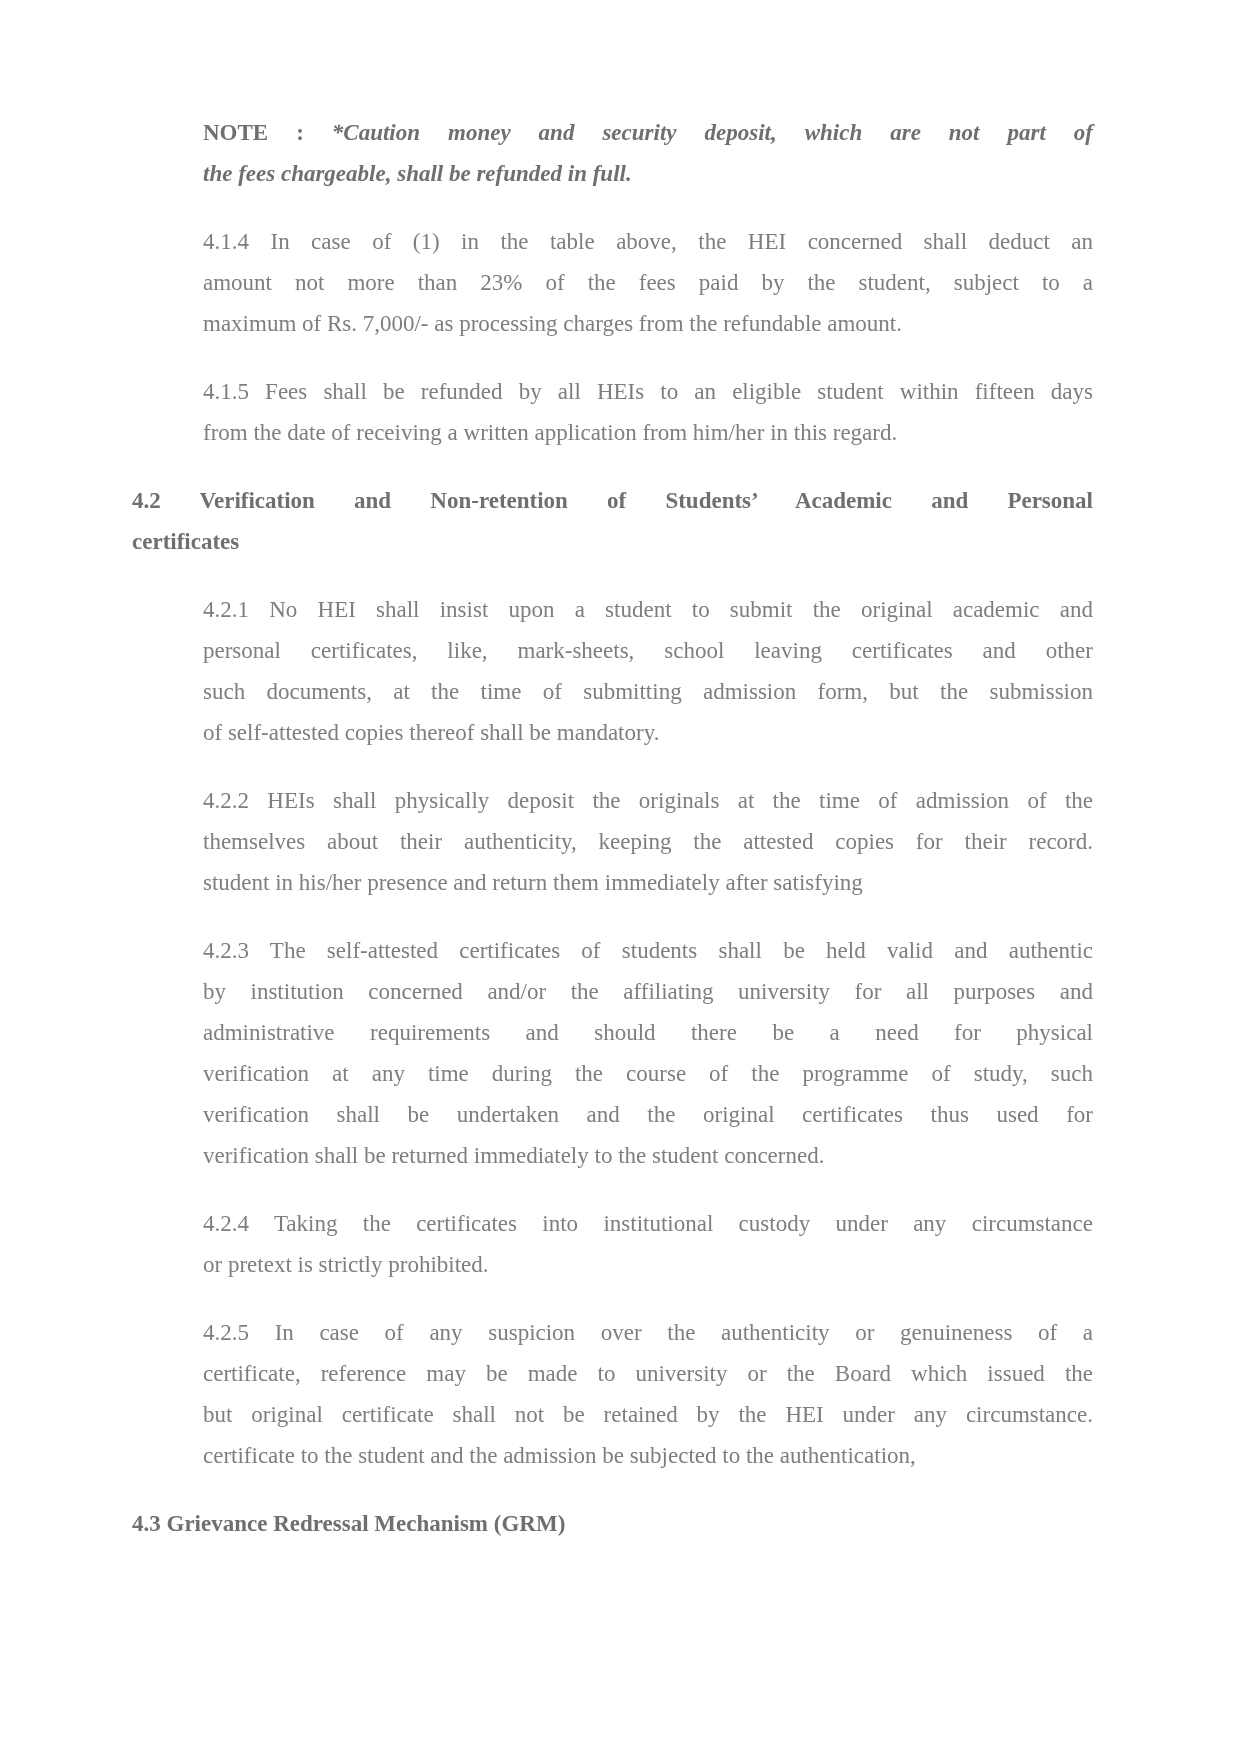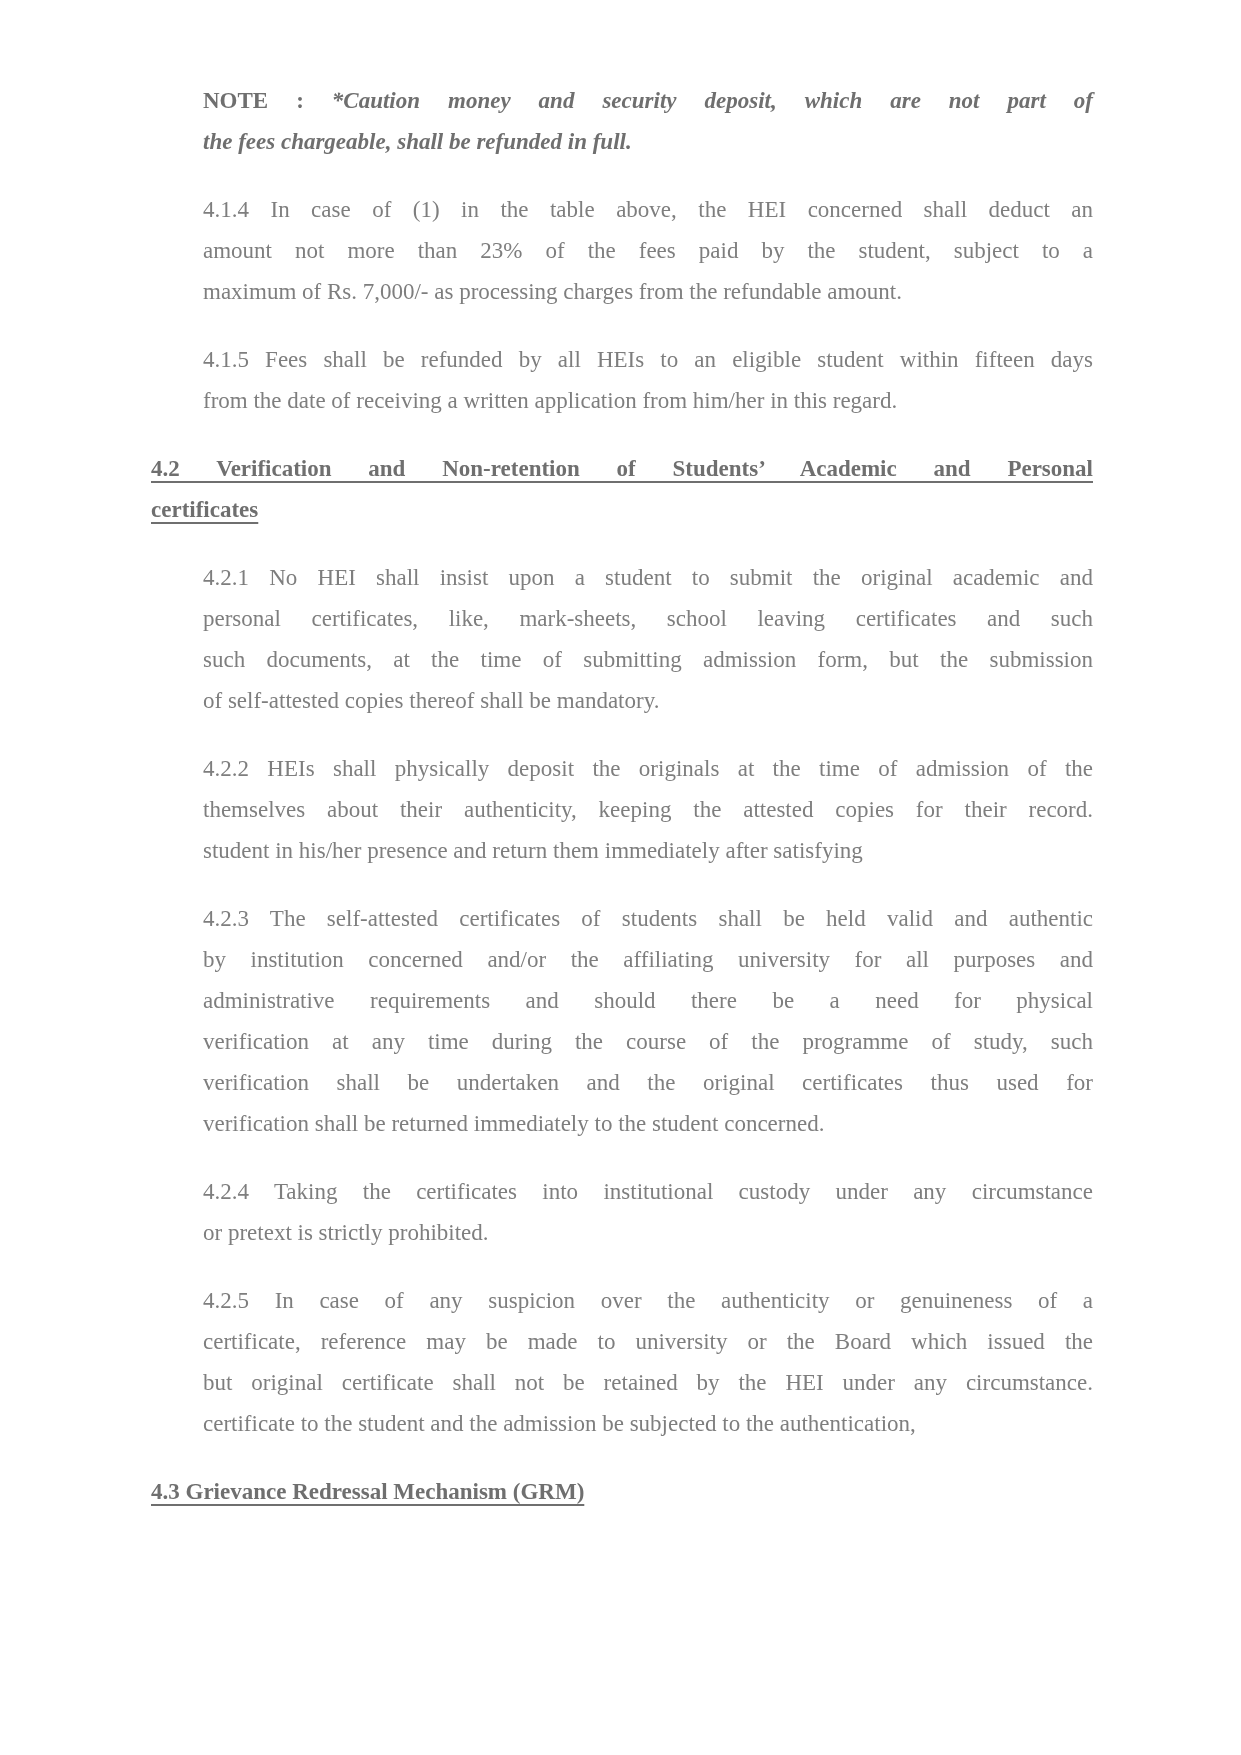--- a/index.html
+++ b/index.html
@@ -15,21 +15,21 @@
   }
   .doc-page {
     position: relative;
     width: 1241px;
     height: 1755px;
     background: var(--page-bg);
     overflow: hidden;
     font-family: "Liberation Serif", "DejaVu Serif", serif;
   }
   .doc-content {
-    padding: 80px 148px 0 132px; 
+    padding: 112px 148px 0 132px; 
   }
   .block {
     font-size: 23px;
     line-height: 41px;
     color: var(--body-color);
     margin-bottom: 27px;
   }
   .block.indent {
     padding-left: 71px;
   }
@@ -43,24 +43,22 @@
   }
   .note-block {
     font-weight: bold;
     color: var(--bold-color);
   }
   .heading-block {
     font-weight: bold;
     color: var(--bold-color);
   }
   .heading-block .line {
-    text-decoration: underline;
     text-decoration-thickness: 2px;
     text-underline-offset: 5px;
-    margin-left: 19px;
   }
   .seg-italic {
     font-style: italic;
   }
 </style>
 </head>
 <body>
 
 <div class="doc-page">
   <div class="doc-content" id="doc">
@@ -76,21 +74,21 @@
       <div class="block paragraph-block indent">
         <div class="line">4.1.5 Fees shall be refunded by all HEIs to an eligible student within fifteen days</div>
         <div class="line">from the date of receiving a written application from him/her in this regard.</div>
       </div>
       <div class="block heading-block">
         <div class="line">4.2 Verification and Non-retention of Students’ Academic and Personal</div>
         <div class="line">certificates</div>
       </div>
       <div class="block paragraph-block indent">
         <div class="line">4.2.1 No HEI shall insist upon a student to submit the original academic and</div>
-        <div class="line">personal certificates, like, mark-sheets, school leaving certificates and such</div>
+        <div class="line">personal certificates, like, mark-sheets, school leaving certificates and other</div>
         <div class="line">such documents, at the time of submitting admission form, but the submission</div>
         <div class="line">of self-attested copies thereof shall be mandatory.</div>
       </div>
       <div class="block paragraph-block indent">
         <div class="line">4.2.2 HEIs shall physically deposit the originals at the time of admission of the</div>
         <div class="line">themselves about their authenticity, keeping the attested copies for their record.</div>
         <div class="line">student in his/her presence and return them immediately after satisfying</div>
       </div>
       <div class="block paragraph-block indent">
         <div class="line">4.2.3 The self-attested certificates of students shall be held valid and authentic</div>

